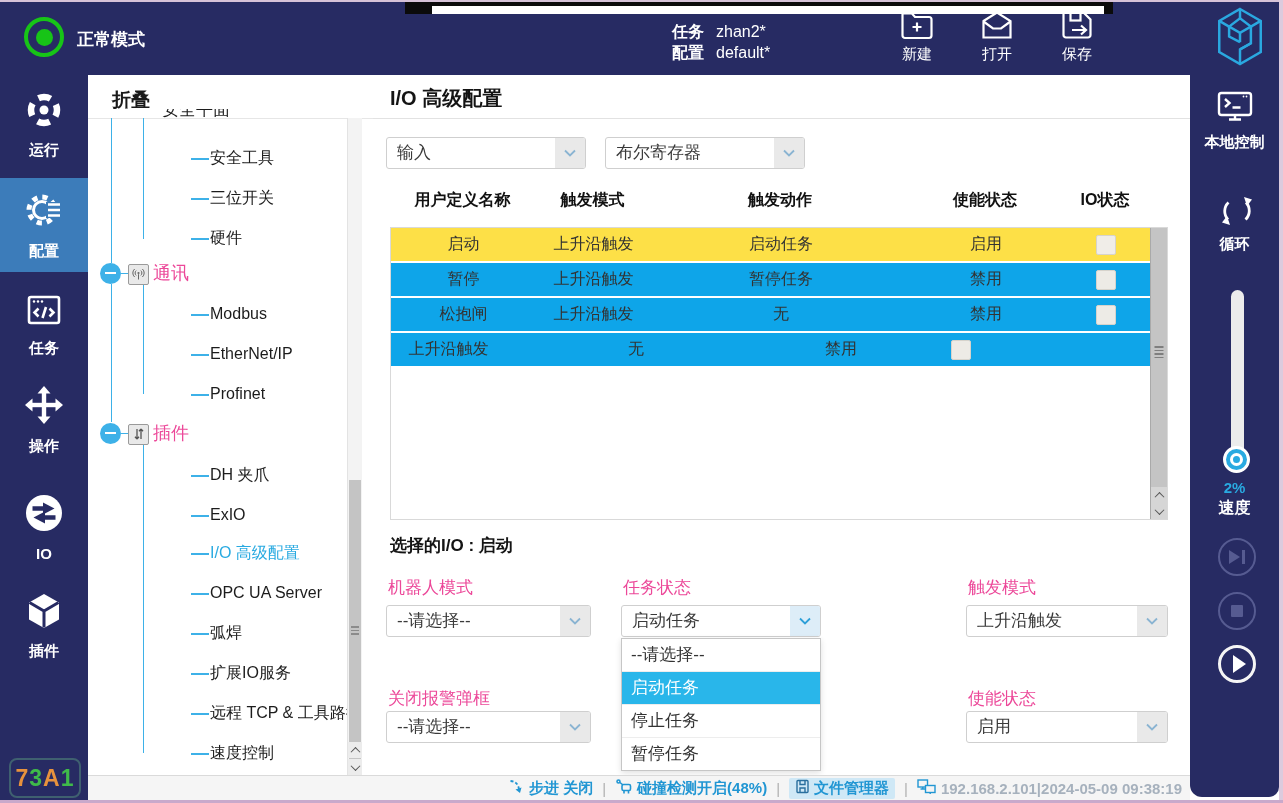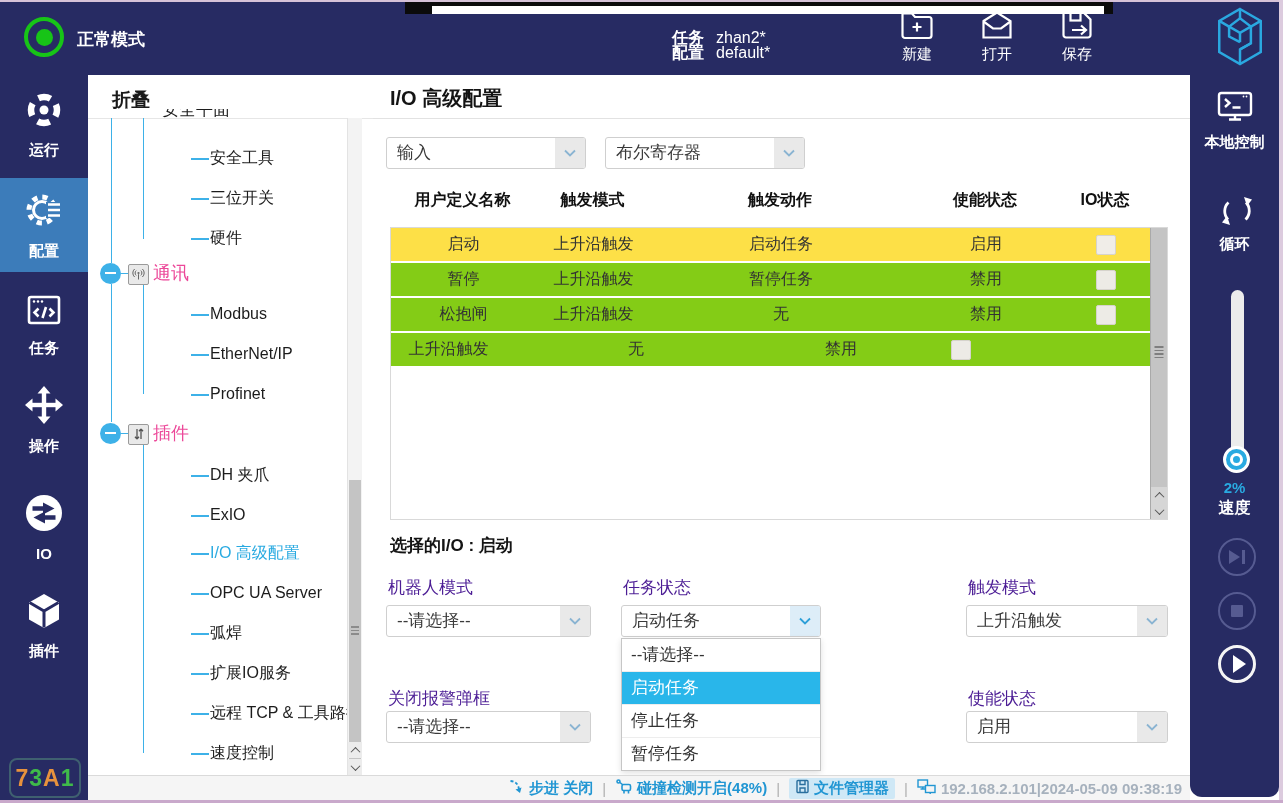--- a/index.html
+++ b/index.html
@@ -71,28 +71,28 @@
              border-radius:0 2px 2px 0;display:flex;align-items:center;justify-content:center;}
   .sel-arrow svg{display:block;}
   .sel-arrow.open{background:#ddedf8;}
   .thead{position:absolute;left:17px;top:110px;width:760px;height:30px;display:flex;
          font-size:16px;font-weight:bold;color:#111;justify-content:space-between;}
   .tc{display:flex;align-items:center;justify-content:center;}
   .c1{width:145px;} .c2{width:115px;} .c3{width:260px;} .c4{width:150px;} .c5{width:90px;}
   .tbody{position:absolute;left:17px;top:152px;width:778px;height:293px;border:1px solid #d9d9d9;
          box-sizing:border-box;background:#fff;}
   .trow{position:absolute;left:0;width:760px;height:33px;display:flex;font-size:16px;color:#333;cursor:pointer;}
-  .trow.striped{background:#84cc16;}
+  .trow.striped{background:#0ea5e9;}
   .trow.selected{background:#fde047;}
   .cbx{width:18px;height:18px;background:#edebe6;border:1px solid #d6d3cc;border-radius:2px;cursor:pointer;}
   .m-sb{position:absolute;right:0;top:0;width:17px;height:291px;background:#c4c4c4;border-left:1px solid #a9a9a9;box-sizing:border-box;}
   .m-sb .grip i{width:9px;background:#7f7f7f;}
   .m-sb .sb-btn{width:16px;background:#d6d6d6;}
   .sel-io{position:absolute;left:17px;top:459px;font-size:17px;font-weight:bold;color:#141414;}
-  .fld-label{position:absolute;font-size:17px;color:#4c1d95;white-space:nowrap;}
+  .fld-label{position:absolute;font-size:17px;color:#ec4899;white-space:nowrap;}
   .dropdown-list{position:absolute;left:248px;top:563px;width:200px;background:#fff;border:1px solid #c6c6c6;
                  box-shadow:0 2px 6px rgba(0,0,0,.12);z-index:25;box-sizing:border-box;}
   .dd-opt{height:32px;line-height:32px;padding-left:9px;font-size:17px;color:#333;cursor:pointer;border-top:1px solid #ededed;}
   .dd-opt:first-child{border-top:none;}
   .dd-opt.hl{background:#29b6ea;color:#fff;}
   
   .right-bar{left:1190px;top:75px;width:89px;height:722px;background:#272b63;z-index:9;
              border-radius:0 0 10px 12px;}
   .rb-label{position:absolute;width:89px;text-align:center;color:#fff;font-size:15px;font-weight:bold;}
   .slider-track{position:absolute;left:41px;top:215px;width:13px;height:182px;background:#ececec;border-radius:7px;cursor:pointer;}
@@ -120,21 +120,21 @@
 </style>
 </head>
 <body>
 
 <div class="abs top-bar">
   <div class="status-ring">
       <div class="dot"></div>
     </div>
   <div class="mode-label">正常模式</div>
 
-  <div class="tb-kv" style="left:672px;top:28px;text-align:center;">
+  <div class="tb-kv" style="left:672px;top:22px;text-align:center;">
     <b>任务</b><span>zhan2*</span>
   </div>
   <div class="tb-kv" style="left:672px;top:43px;">
     <b>配置</b><span>default*</span>
   </div>
 
   <div class="tb-btn" style="left:884px;">
     <span>
       <svg width="34" height="32" viewBox="0 0 34 32" fill="none" stroke="#fff" stroke-width="2.2">
         <path d="M2.5 4.5h9.5l3 3.5H29a2.5 2.5 0 0 1 2.5 2.5v16a2.5 2.5 0 0 1-2.5 2.5H5A2.5 2.5 0 0 1 2.5 26.5z"></path>

